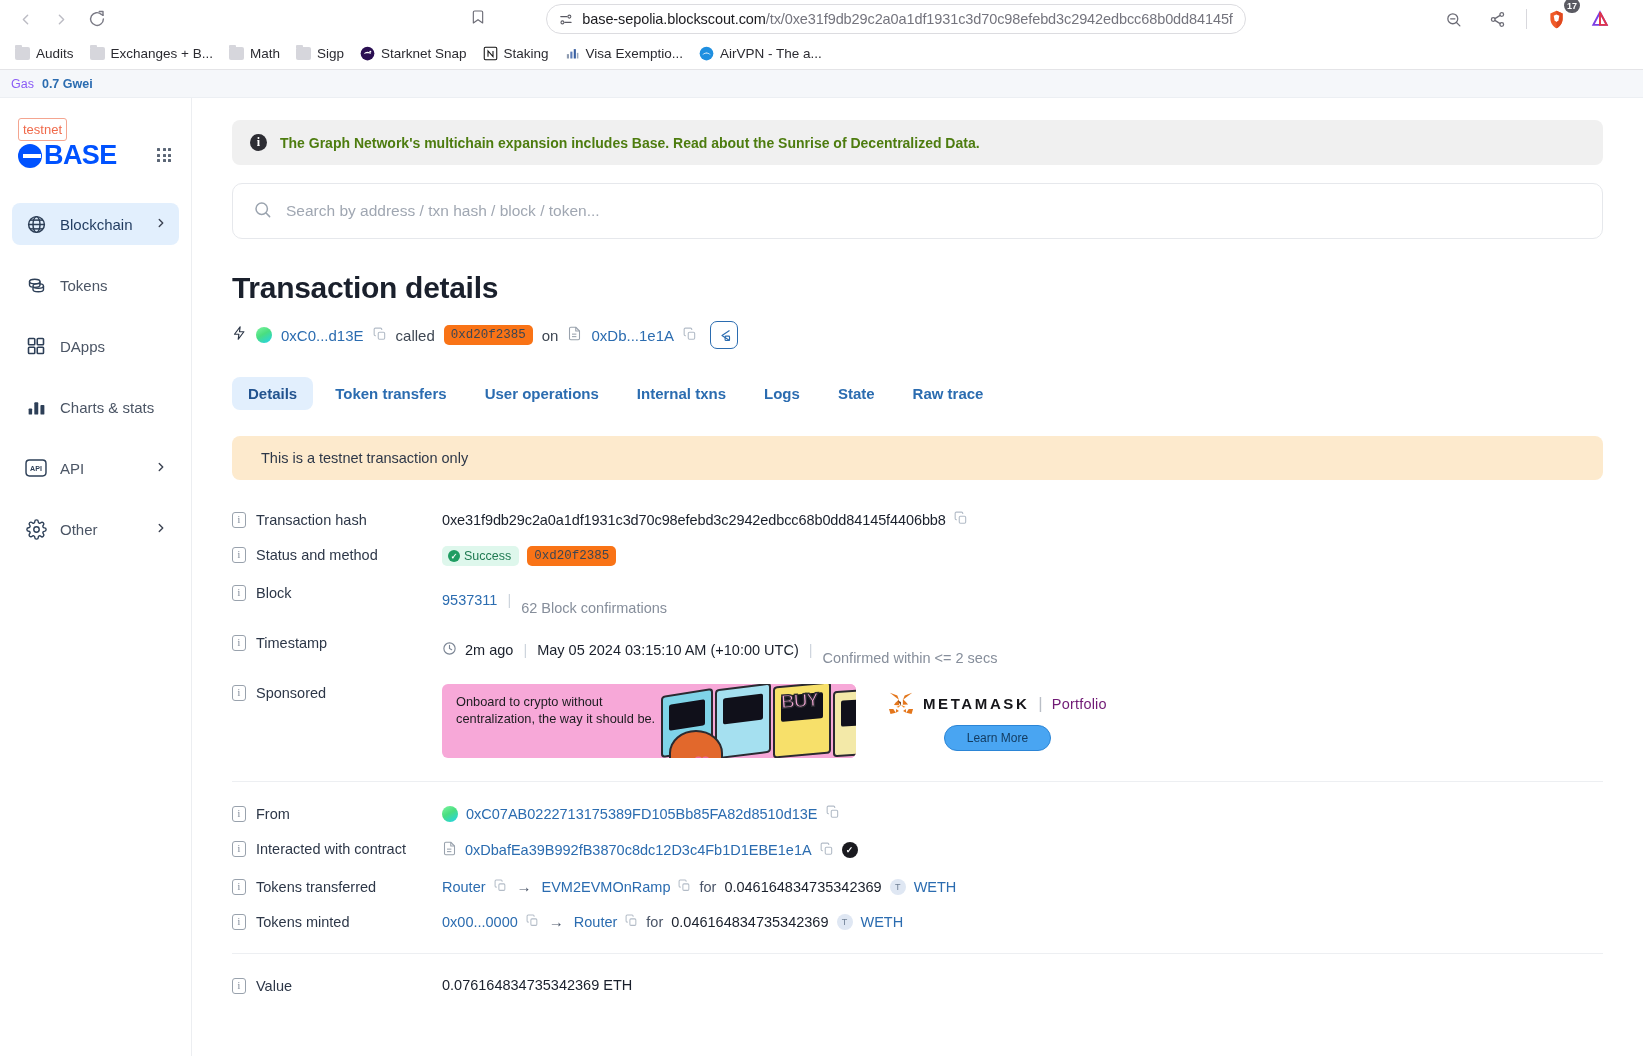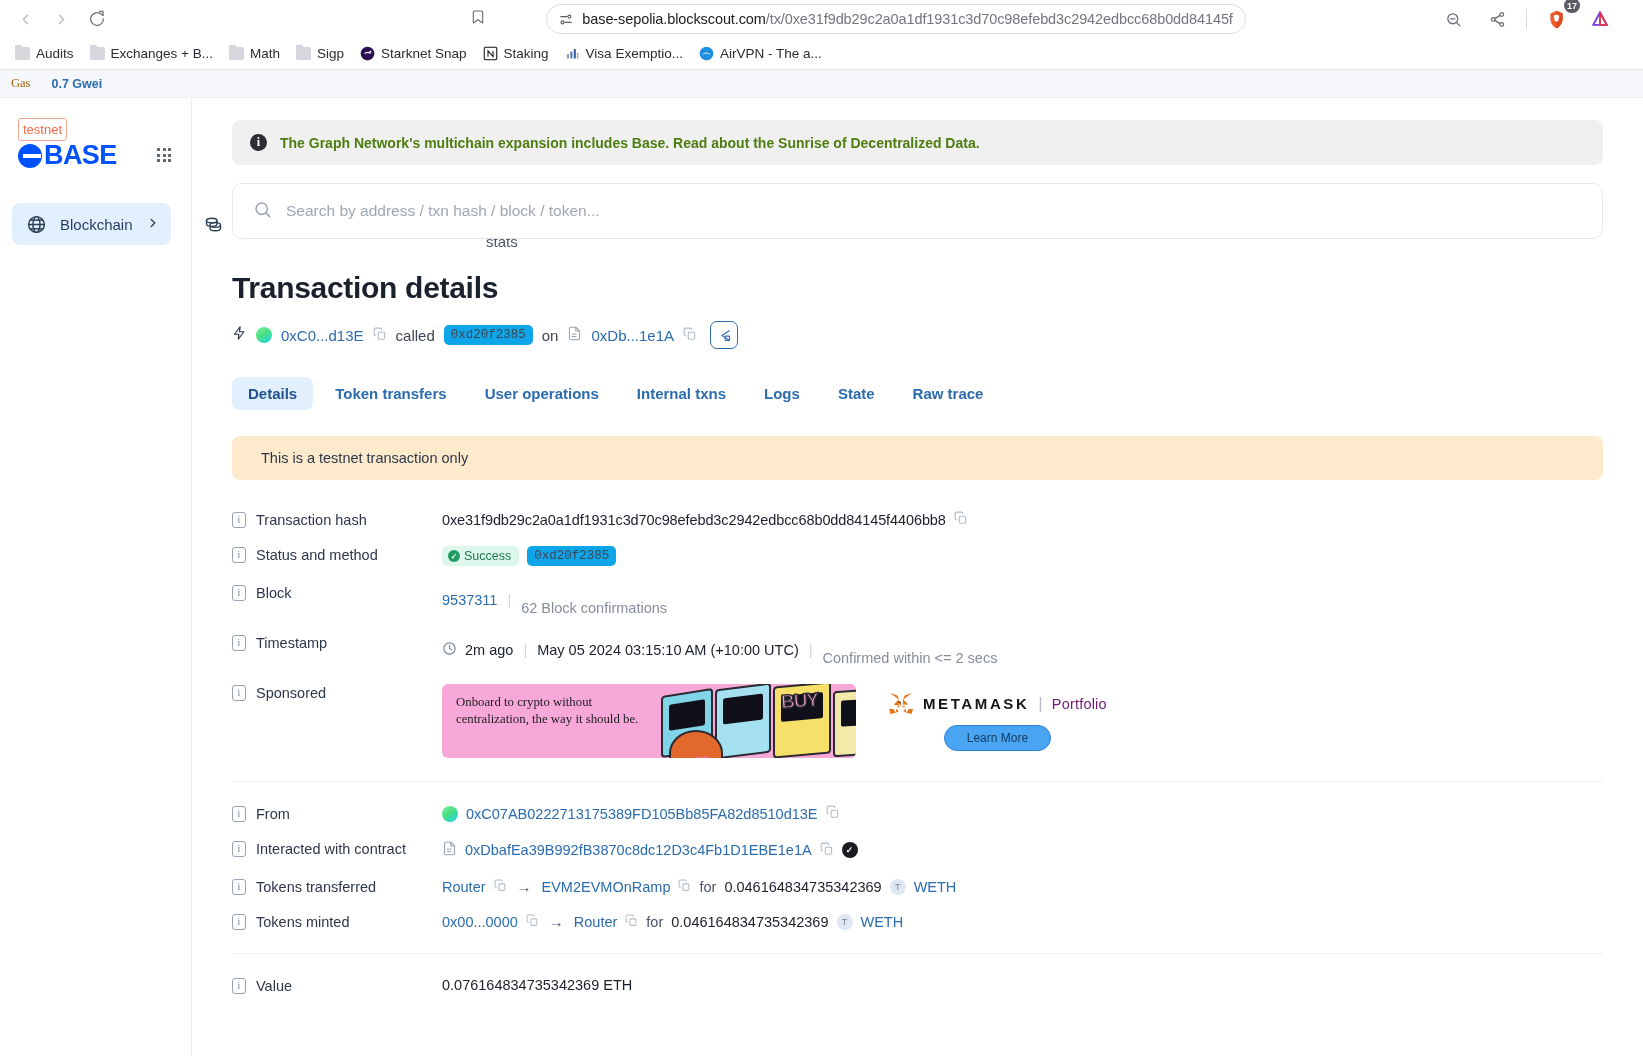--- a/index.html
+++ b/index.html
@@ -101,21 +101,21 @@
 
   
   .gas-strip {
     height: 28px;
     background: #f5f7fa;
     display: flex; align-items: center;
     padding-left: 11px;
     font-size: 12.5px;
     border-bottom: 1px solid #eceff3;
   }
-  .gas-label { color: #a16207; margin-right: 21px; font-family: Liberation Serif, serif; }
+  .gas-label { color: #8b5cf6; margin-right: 8px; }
   .gas-value { color: #2b6cb0; font-weight: 600; }
 
   
   .app {
     display: flex;
     height: calc(1056px - 70px - 28px);
     background: #fff;
   }
 
   
@@ -155,21 +155,21 @@
     left: 5px; top: 10.5px; width: 18px; height: 3.5px;
     background: #ffffff; border-radius: 0;
   }
   .apps-grid {
     display: grid; grid-template-columns: repeat(3, 3px);
     grid-template-rows: repeat(3, 3px);
     gap: 2.5px; margin-top: 20px;
   }
   .apps-grid i { width: 3px; height: 3px; background: #5b6676; border-radius: 0.5px; display:block; }
 
-  .nav-list { margin-top: 34px; display: flex; flex-direction: row; gap: 19px; }
+  .nav-list { margin-top: 34px; display: flex; flex-direction: column; gap: 19px; }
   .nav-item {
     display: flex; align-items: center;
     height: 42px; border-radius: 8px;
     padding: 0 11px 0 13px;
     color: #4b5565; font-size: 15px;
     gap: 13px;
   }
   .nav-item.active { background: #e2effd; color: #1f3a5f; }
   .nav-item .ni-label { flex: 1; }
   .nav-item .ni-icon { width: 22px; display: flex; align-items: center; justify-content: center; flex: none; }
@@ -224,21 +224,21 @@
   }
   .bolt { color: #2d3748; font-size: 16px; }
   .addr-dot {
     width: 16px; height: 16px; border-radius: 50%;
     background: linear-gradient(150deg,#7ef5a0 0%, #4ade80 45%, #22d3ee 100%);
     flex: none;
   }
   .lnk { color: #2b6cb0; text-decoration: none; font-weight: 500; }
   .copy-ico { color: #b3bcc7; flex: none; }
   .tag-chip {
-    background: #0ea5e9; color: #3d4652;
+    background: #f97316; color: #3d4652;
     border-radius: 5px; padding: 3px 7px;
     font-size: 12.5px; font-family: "Liberation Mono", monospace;
   }
   .doc-ico { color: #99a2ad; flex: none; }
   .qr-btn {
     width: 28px; height: 28px;
     border: 1px solid #2b6cb0; border-radius: 7px;
     display: flex; align-items: center; justify-content: center;
     color: #2b6cb0; margin-left: 4px;
   }
@@ -306,21 +306,21 @@
   
   .sponsor-wrap { display: flex; align-items: center; gap: 32px; }
   .ad-card {
     width: 414px; height: 74px;
     background: #f7a8d8; border-radius: 6px;
     display: flex; overflow: hidden; position: relative;
   }
   .ad-text {
     padding: 10px 0 0 14px;
     font-size: 12.8px; line-height: 1.32;
-    color: #1c1c20; font-weight: 500; width: 215px; font-family: Liberation Serif, serif;
+    color: #1c1c20; font-weight: 500; width: 215px;
   }
   .ad-art { flex: 1; position: relative; background: #f7a8d8; overflow: hidden; }
   .ad-art .machine {
     position: absolute; border-radius: 4px;
     border: 2px solid #2a2a30;
   }
   .m1 { left: 4px; top: 8px; width: 52px; height: 62px; background: #7fd4e8; transform: skewY(-9deg); }
   .m2 { left: 58px; top: 2px; width: 56px; height: 70px; background: #a5e0f0; transform: skewY(-7deg); }
   .m3 { left: 116px; top: 0px; width: 58px; height: 72px; background: #f7e06a; transform: skewY(-5deg); }
   .m4 { left: 176px; top: 6px; width: 36px; height: 66px; background: #f3e9a8; transform: skewY(-4deg); }

